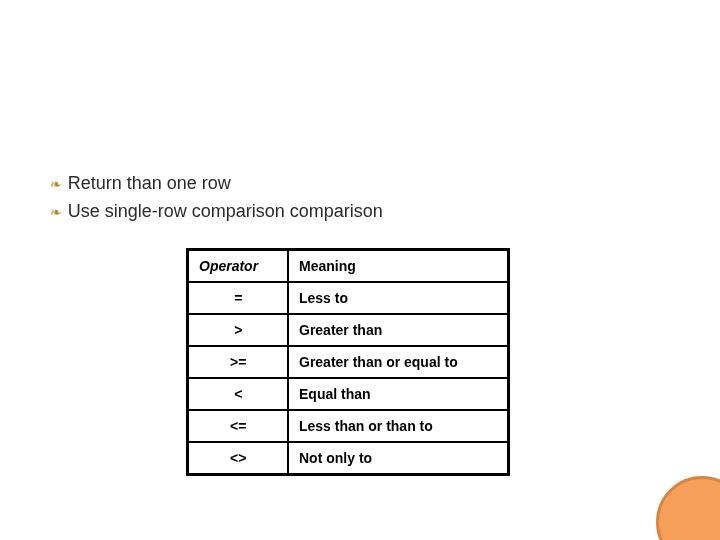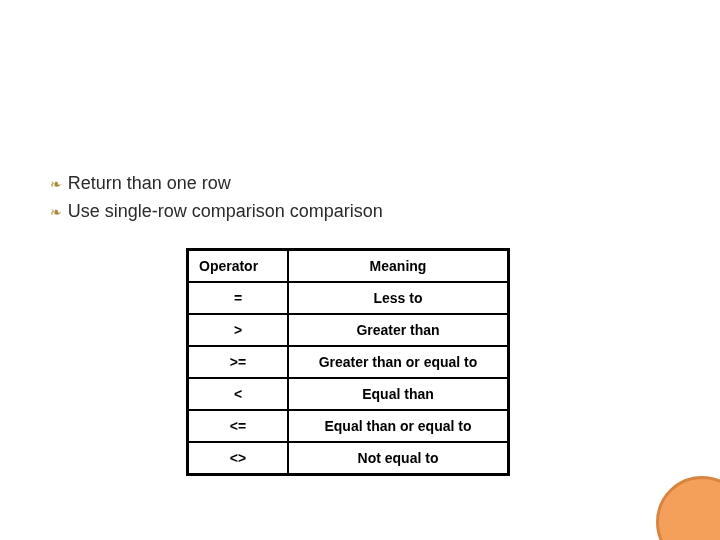--- a/index.html
+++ b/index.html
@@ -54,27 +54,28 @@
     border-collapse: collapse;
     border: 3px solid #000;
     background: #fff;
   }
   .op-table td, .op-table th {
     border: 2px solid #000;
     padding: 5px 10px 5px 10px;
     font-size: 14px;
     font-weight: bold;
     color: #000;
-    text-align: center;
+    text-align: left;
     vertical-align: middle;
     height: 20px;
   }
   .op-table .col-op {
     width: 78px;
     text-align: center;
+    font-style: italic;
   }
   .op-table .col-mean {
     width: 198px;
   }
   .op-table thead .col-op {
     text-align: left;
     padding-left: 10px;
   }
   .decor-circle {
     position: absolute;
@@ -123,23 +124,23 @@
       <tr>
         <td class="col-op">&gt;=</td>
         <td class="col-mean">Greater than or equal to</td>
       </tr>
       <tr>
         <td class="col-op">&lt;</td>
         <td class="col-mean">Equal than</td>
       </tr>
       <tr>
         <td class="col-op">&lt;=</td>
-        <td class="col-mean">Equal than or equal to</td>
+        <td class="col-mean">Less than or than to</td>
       </tr>
       <tr>
         <td class="col-op">&lt;&gt;</td>
-        <td class="col-mean">Not equal to</td>
+        <td class="col-mean">Not only to</td>
       </tr>
     </tbody>
   </table>
 
   <div class="decor-circle"></div>
 </div>
 
 </body></html>

